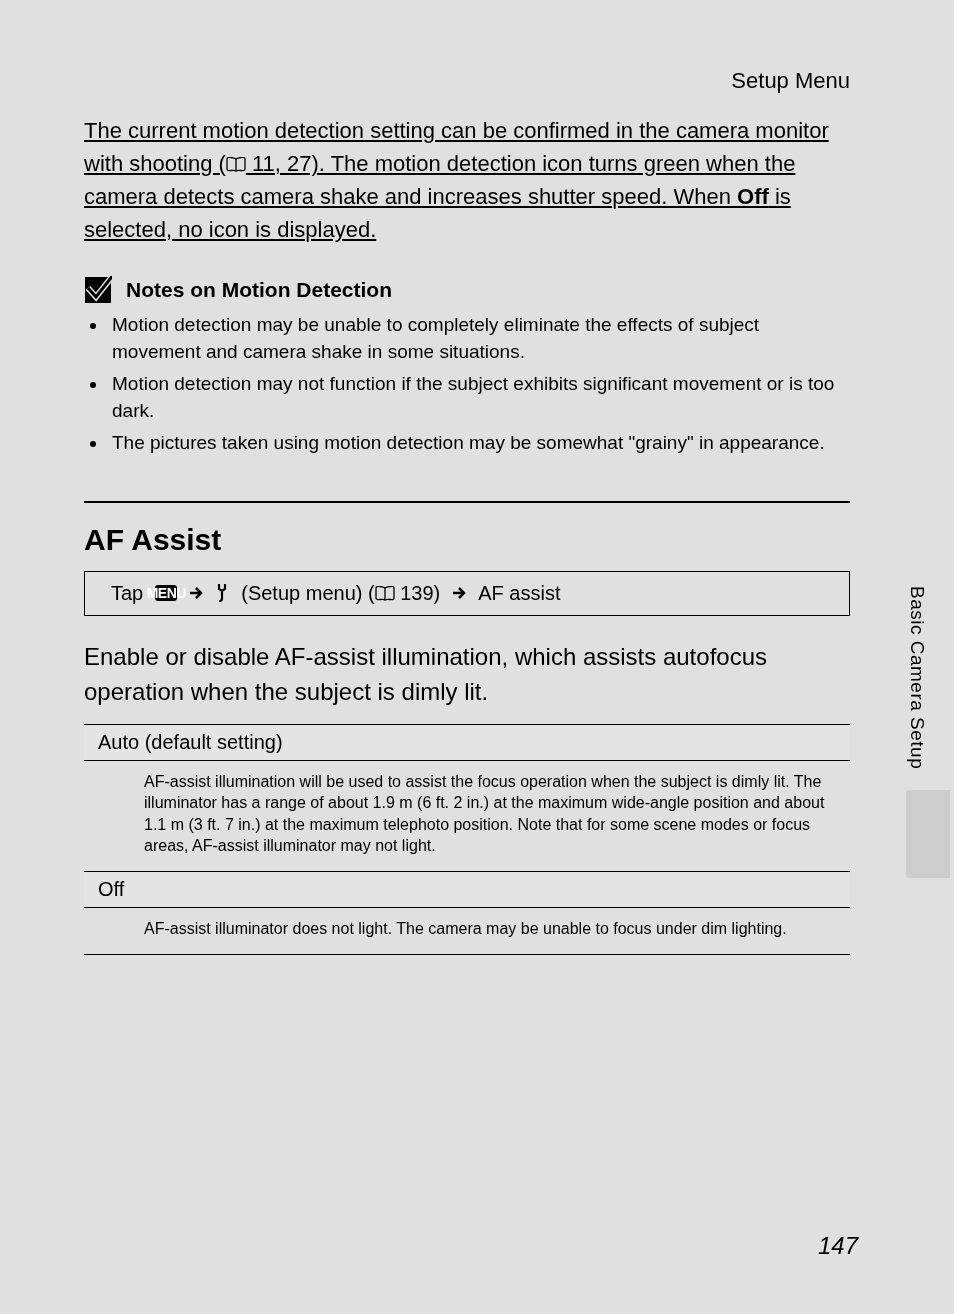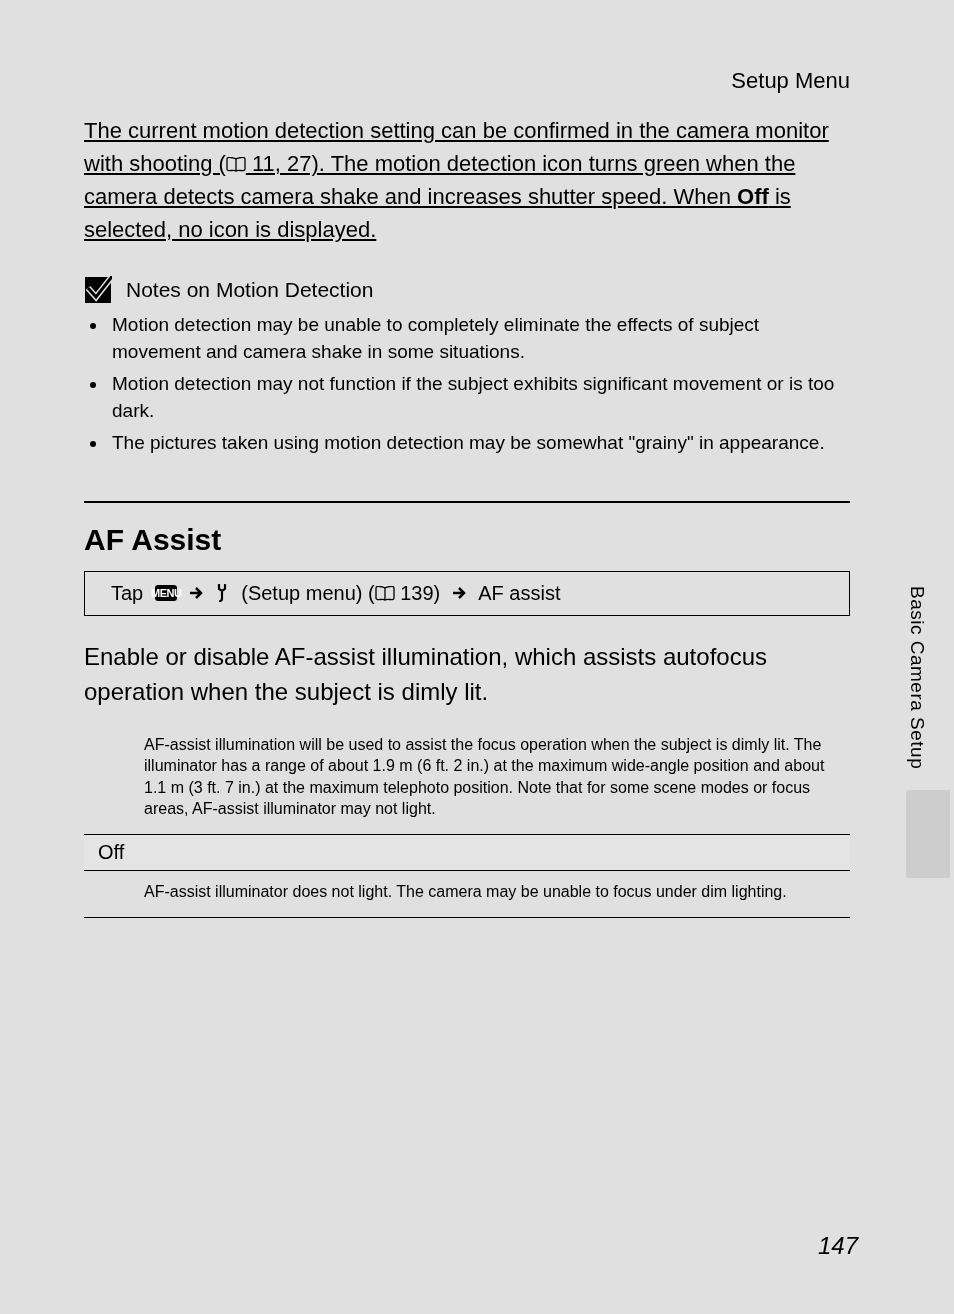--- a/index.html
+++ b/index.html
@@ -38,21 +38,21 @@
     vertical-align: -1px;
   }
   .notes-block { margin-top: 30px; }
   .notes-header {
     display: flex;
     align-items: center;
     gap: 14px;
     margin-bottom: 8px;
   }
   .check-icon { width: 28px; height: 28px; }
-  .notes-title { font-weight: 400; font-size: 21px; }
+  .notes-title { font-weight: 700; font-size: 21px; }
   .notes-list {
     list-style: disc;
     padding-left: 24px;
     font-size: 19px;
     line-height: 1.4;
   }
   .notes-list li { margin-bottom: 6px; padding-left: 4px; }
   .divider {
     border: none;
     border-top: 2.5px solid #000;
@@ -73,21 +73,21 @@
     gap: 12px;
     text-align: right;
   }
   .menu-badge {
     display: inline-flex;
     align-items: center;
     justify-content: center;
     background: #000;
     color: #fff;
     border-radius: 3px;
-    font-size: 11px;
+    font-size: 14px;
     font-weight: 700;
     width: 22px;
     height: 16px;
     letter-spacing: -0.5px;
   }
   .arrow-icon { width: 14px; height: 14px; }
   .wrench-icon { width: 14px; height: 18px; }
   .af-desc {
     margin-top: 24px;
     font-size: 24px;
@@ -184,20 +184,21 @@
           </svg><span> 139)</span></span>
       <svg class="arrow-icon" viewBox="0 0 14 14">
           <path d="M1 7 L11 7 M7 2 L12 7 L7 12" fill="none" stroke="#000" stroke-width="2.5"></path>
         </svg>
       <span>AF assist</span>
     </div>
 
     <p class="af-desc">Enable or disable AF-assist illumination, which assists autofocus operation when the subject is dimly lit.</p>
 
     <div class="option-table">
+      <div class="option-header">Auto (default setting)</div>
       <div class="option-body">AF-assist illumination will be used to assist the focus operation when the subject is dimly lit. The illuminator has a range of about 1.9 m (6 ft. 2 in.) at the maximum wide-angle position and about 1.1 m (3 ft. 7 in.) at the maximum telephoto position. Note that for some scene modes or focus areas, AF-assist illuminator may not light.</div>
       <div class="option-header">Off</div>
       <div class="option-body last">AF-assist illuminator does not light. The camera may be unable to focus under dim lighting.</div>
     </div>
 
   </div>
 
   <div class="side-tab">Basic Camera Setup</div>
   <div class="side-stub"></div>
 

